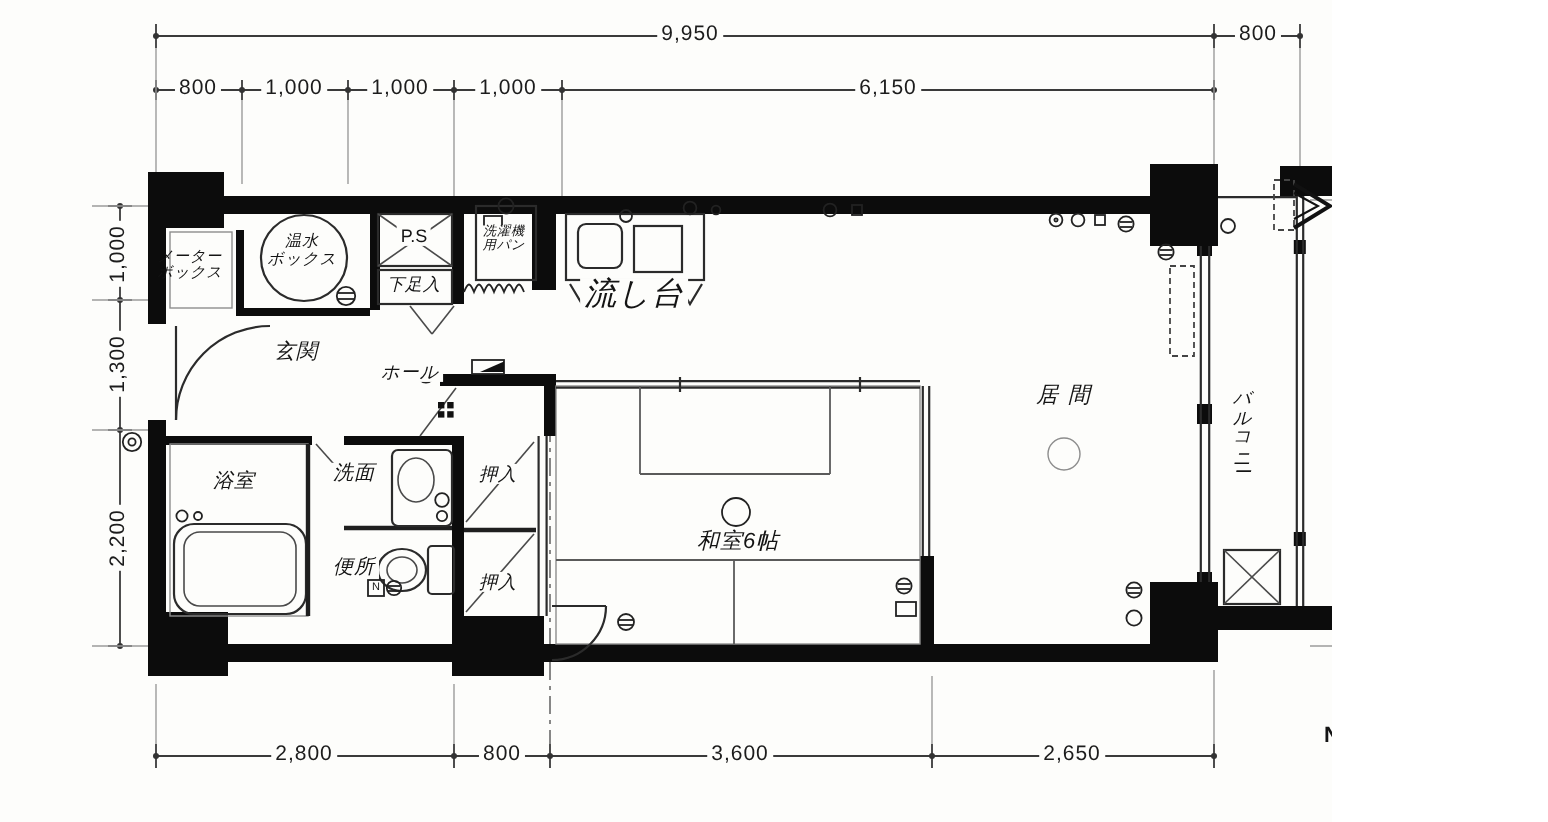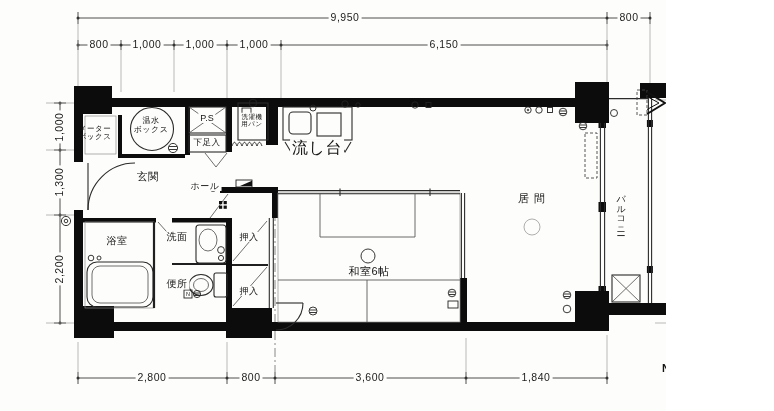--- a/index.html
+++ b/index.html
@@ -15,21 +15,21 @@
   .tat{stroke:#5a5a5a;stroke-width:.9;fill:none}
   .sym{stroke:#222;stroke-width:.9;fill:none}
   .lt{stroke:#8d8d8d;stroke-width:.7;fill:none}
   .dot{fill:#333;stroke:none}
   .lbl{position:absolute;transform:translate(-50%,-50%);font-size:10px;color:#141414;
        white-space:nowrap;line-height:1.12;text-align:center;}
   .bg{background:#fdfdfb;padding:0 2px;}
   .num{font-size:10.5px;letter-spacing:.5px;color:#1c1c1c;}
   .vdim{transform:translate(-50%,-50%) rotate(-90deg);}
   .vtx{writing-mode:vertical-rl;text-orientation:upright;letter-spacing:1px;}
-  .jp{letter-spacing:.5px;}
+  .jp{letter-spacing:.5px;font-style:italic;}
 </style>
 </head>
 <body>
 
 <div id="stage">
 <svg viewBox="0 0 774 411" width="774" height="411">
 
   <g>
     <line class="dim" x1="78" y1="18" x2="650" y2="18"></line>
     <line class="dim" x1="78" y1="45" x2="607" y2="45"></line>
@@ -332,21 +332,21 @@
 <div class="lbl bg num" style="left:444px;top:45px">6,150</div>
 <div class="lbl bg num vdim" style="left:60px;top:127px">1,000</div>
 <div class="lbl bg num vdim" style="left:60px;top:182px">1,300</div>
 <div class="lbl bg num vdim" style="left:60px;top:269px">2,200</div>
 <div class="lbl bg num vdim" style="left:712px;top:145px">1,800</div>
 <div class="lbl bg num vdim" style="left:712px;top:256px">3,010</div>
 <div class="lbl bg num vdim" style="left:745px;top:211px">4,810</div>
 <div class="lbl bg num" style="left:152px;top:378px">2,800</div>
 <div class="lbl bg num" style="left:251px;top:378px">800</div>
 <div class="lbl bg num" style="left:370px;top:378px">3,600</div>
-<div class="lbl bg num" style="left:536px;top:378px">1,840</div>
+<div class="lbl bg num" style="left:536px;top:378px">2,650</div>
 
 <div class="lbl jp" style="left:95px;top:133px;font-size:7.5px">
   <div>メーター</div>
   <div>ボックス</div>
 </div>
 <div class="lbl jp" style="left:151px;top:126px;font-size:8px">
   <div>温水</div>
   <div>ボックス</div>
 </div>
 <div class="lbl bg" style="left:207px;top:118px;font-size:9px">P.S</div>

